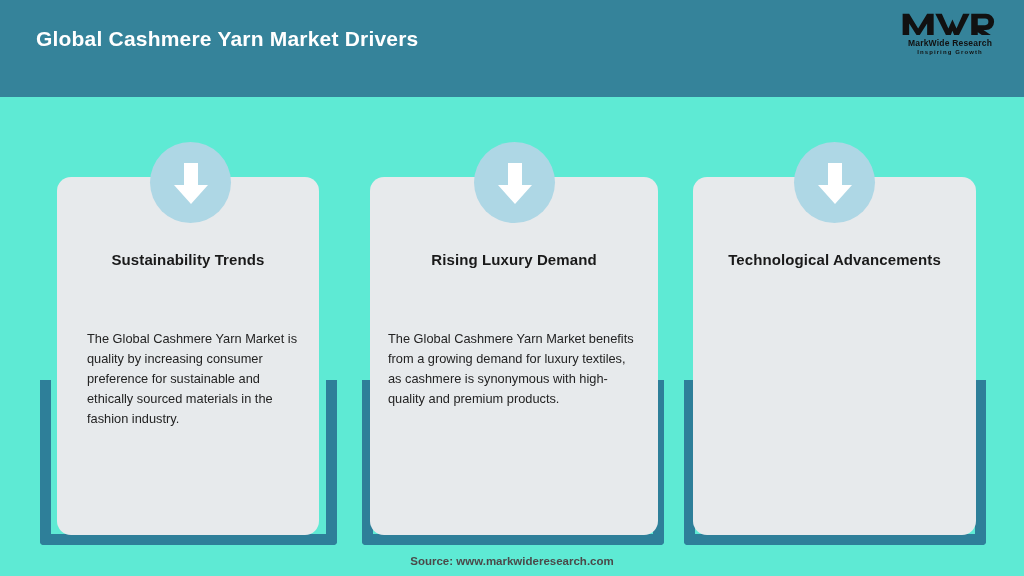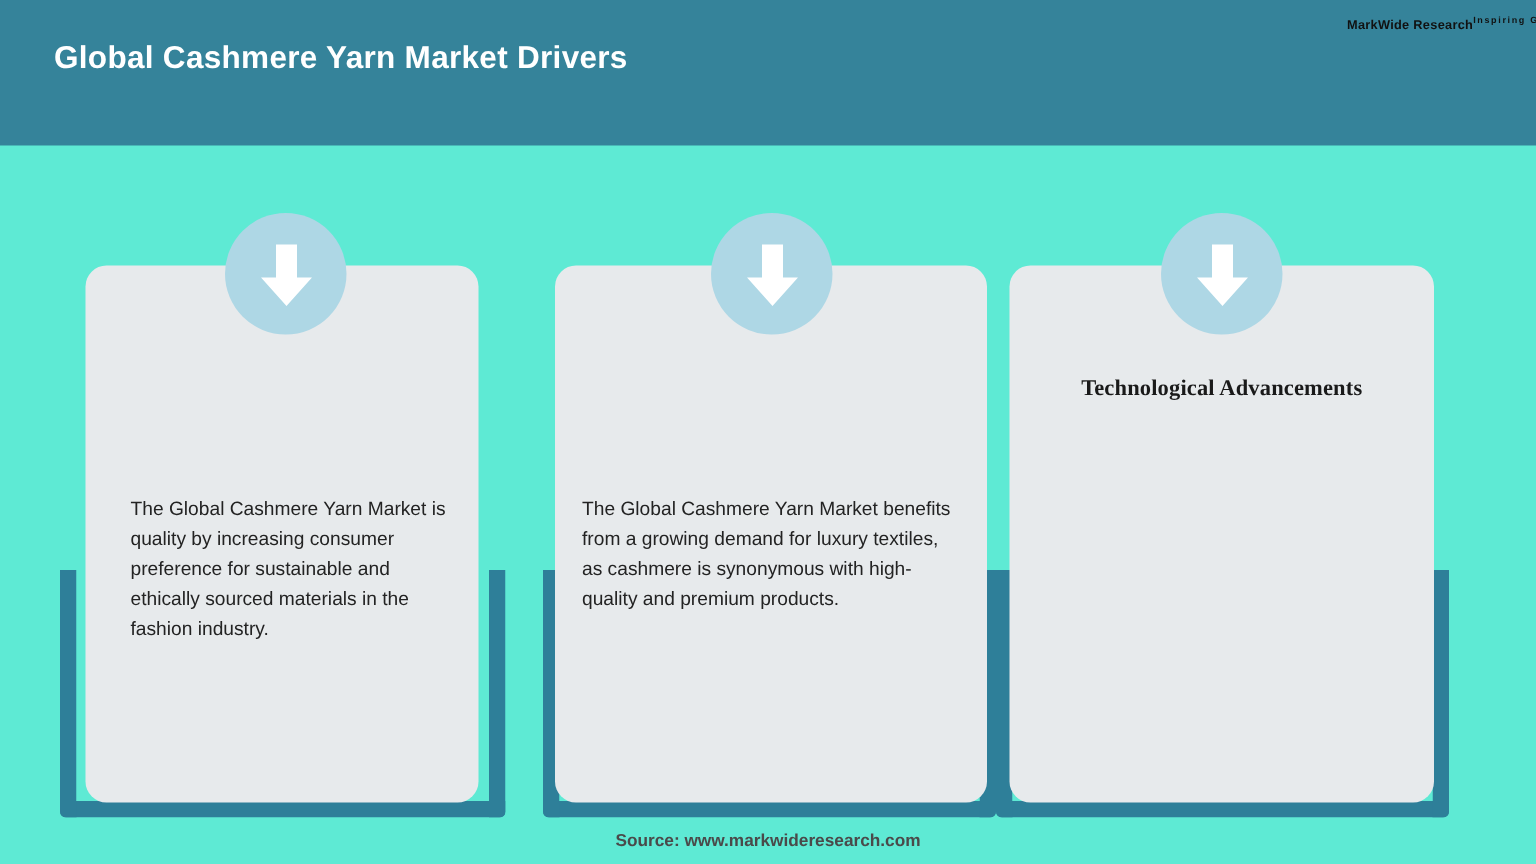--- a/index.html
+++ b/index.html
@@ -34,20 +34,22 @@
     letter-spacing: 0.2px;
     white-space: nowrap;
   }
 
   
   #logo {
     position: absolute;
     right: 22px; top: 10px;
     width: 104px; height: 56px;
     display: flex;
+    flex-direction: column;
+    align-items: center;
     justify-content: flex-start;
   }
   #logo-mark {
     height: 27px;
     display: block;
   }
   #logo-name {
     margin-top: 1px;
     font-size: 8.5px;
     font-weight: bold;
@@ -66,21 +68,21 @@
 
   
   .col {
     position: absolute;
     top: 0;
     width: 311px;
     height: 576px;
   }
   .col.c0 { left: 33px; }
   .col.c1 { left: 361px; }
-  .col.c2 { left: 664px; font-family: Liberation Serif, serif; }
+  .col.c2 { left: 684px; }
 
   
   .frame {
     position: absolute;
     left: 7px;
     top: 380px;
     width: 297px;
     height: 165px;
     border-left: 11px solid #2e7f99;
     border-right: 11px solid #2e7f99;
@@ -181,32 +183,34 @@
         </g>
       </svg>
       <div id="logo-name">MarkWide Research</div>
       <div id="logo-tagline">Inspiring Growth</div>
     </div>
   </div>
 
   <div class="col c0">
     <div class="frame"></div>
     <div class="card">
+      <div class="card-title">Sustainability Trends</div>
       <div class="card-body">The Global Cashmere Yarn Market is quality by increasing consumer preference for sustainable and ethically sourced materials in the fashion industry.</div>
     </div>
     <div class="icon-circle">
       <svg width="40" height="48" viewBox="0 0 40 48" aria-hidden="true">
         <polygon fill="#ffffff" points="13,4 27,4 27,26 37,26 20,45 3,26 13,26"></polygon>
       </svg>
     </div>
   </div>
 
   <div class="col c1">
     <div class="frame"></div>
     <div class="card">
+      <div class="card-title">Rising Luxury Demand</div>
       <div class="card-body">The Global Cashmere Yarn Market benefits from a growing demand for luxury textiles, as cashmere is synonymous with high-quality and premium products.</div>
     </div>
     <div class="icon-circle">
       <svg width="40" height="48" viewBox="0 0 40 48" aria-hidden="true">
         <polygon fill="#ffffff" points="13,4 27,4 27,26 37,26 20,45 3,26 13,26"></polygon>
       </svg>
     </div>
   </div>
 
   <div class="col c2">

